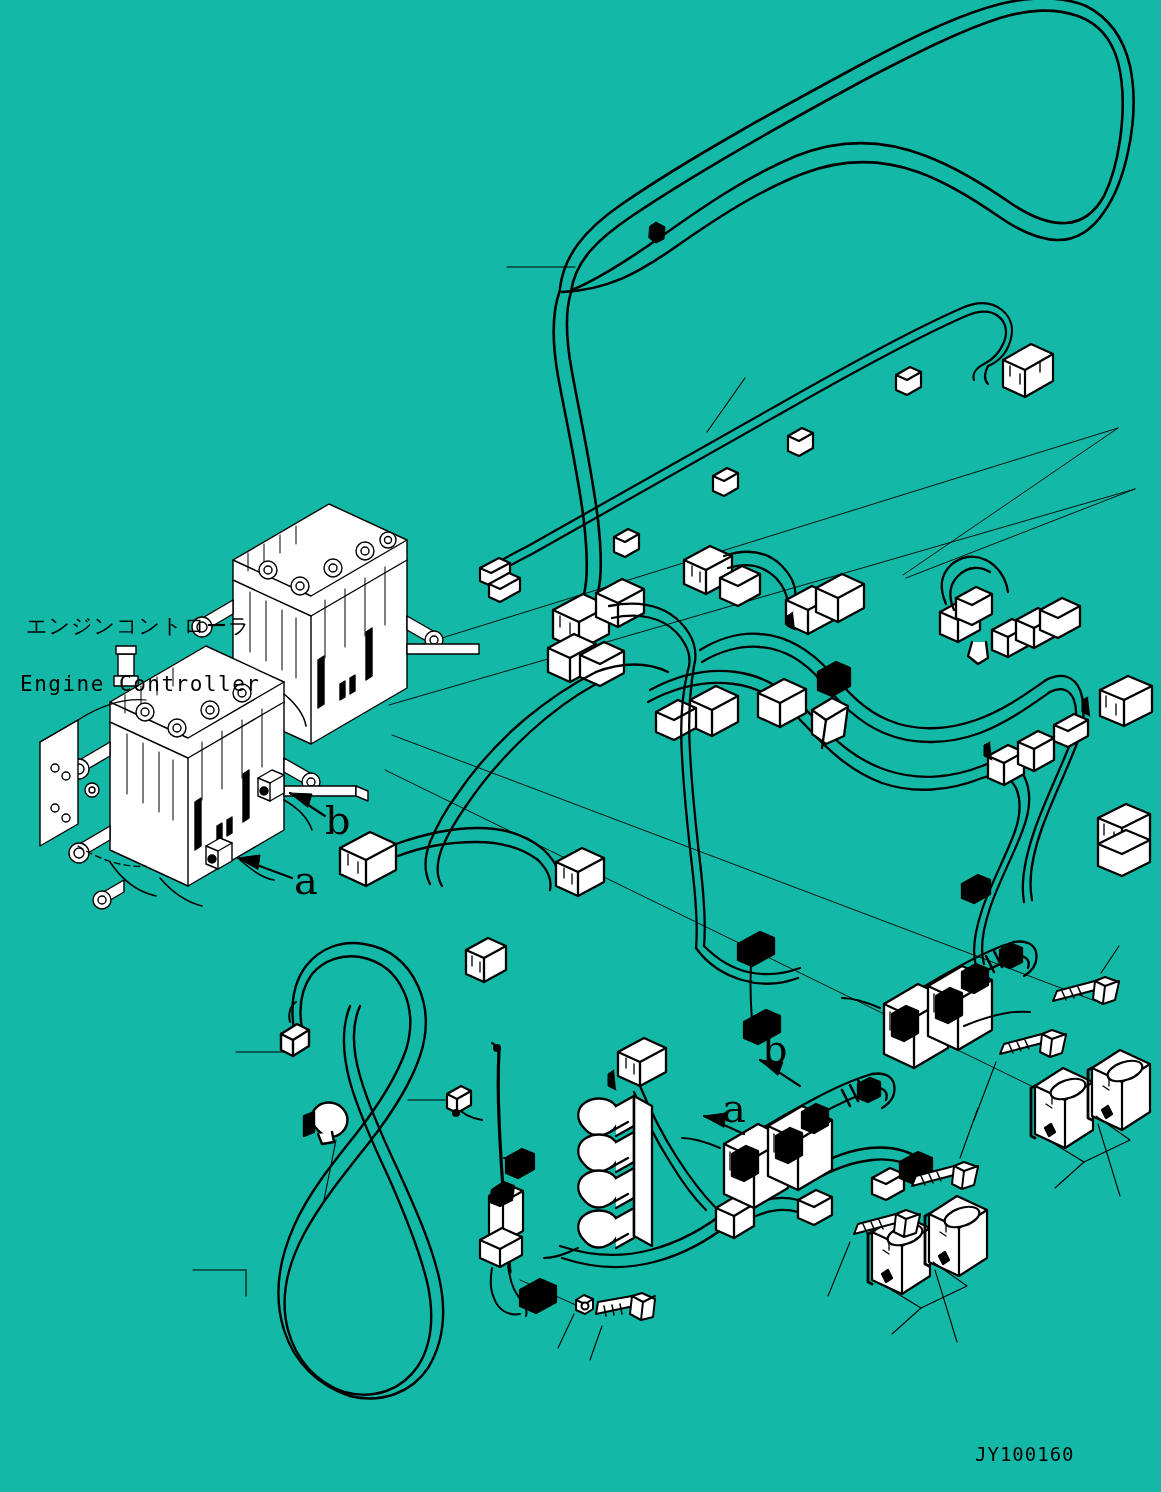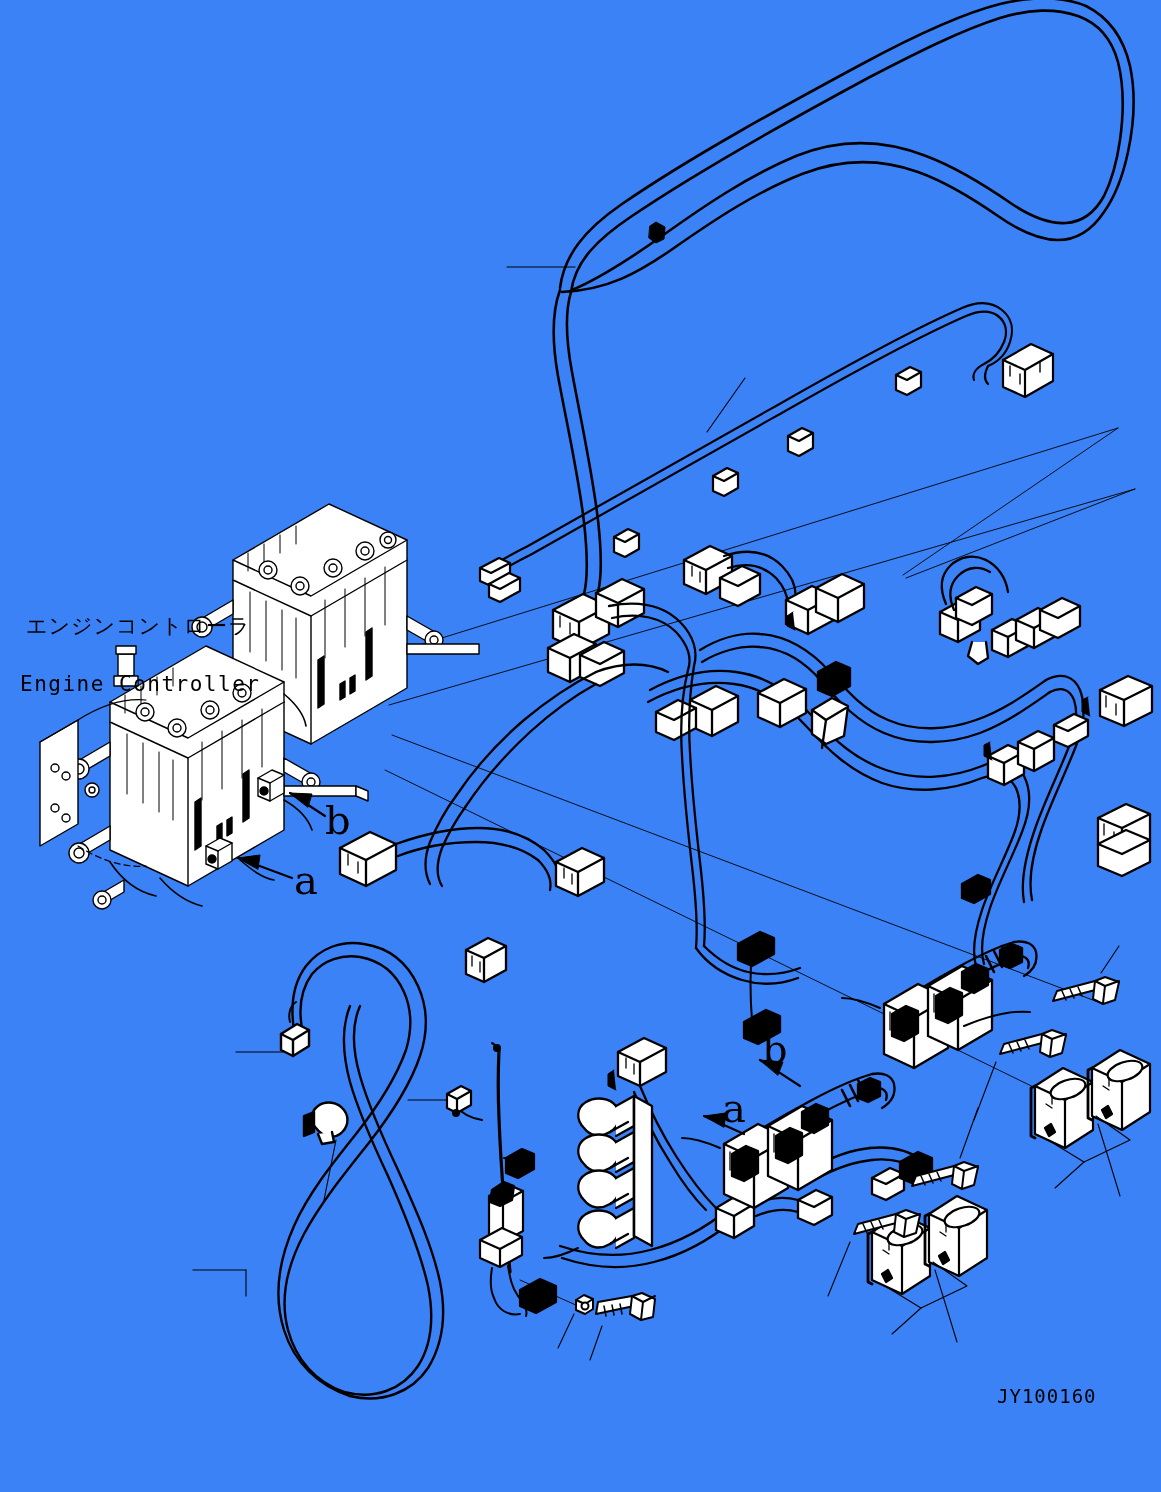--- a/index.html
+++ b/index.html
@@ -2,21 +2,21 @@
 <html><head>
 <meta charset="utf-8">
 <title>Parts Diagram</title>
 <style>
   html,body{margin:0;padding:0;background:#ffffff;}
   body{
     width:1161px;height:1492px;position:relative;overflow:hidden;
     font-family:"Liberation Sans", sans-serif;
     -webkit-font-smoothing:none;
   }
-  #sheet{position:absolute;inset:0;background:#3b82f6;}
+  #sheet{position:absolute;inset:0;background:#14b8a6;}
   svg.layer{position:absolute;left:0;top:0;width:1161px;height:1492px;}
   .lbl{position:absolute;color:#000;white-space:pre;}
   .lbl-jp{font-family:"DejaVu Sans", sans-serif;font-size:21px;letter-spacing:1px;}
   .lbl-en{font-family:"DejaVu Sans Mono","Liberation Mono",monospace;font-size:21px;letter-spacing:1.5px;}
   .lbl-callout{font-family:"DejaVu Serif","Liberation Serif",serif;font-size:40px;font-weight:400;}
   .lbl-part{font-family:"DejaVu Sans Mono","Liberation Mono",monospace;font-size:19px;letter-spacing:1px;}
 </style>
 </head>
 <body>
 
@@ -722,15 +722,15 @@
   <div class="lbl lbl-en" style="left:20px;top:672px;">Engine Controller</div>
 
   <div class="lbl lbl-callout" style="left:325px;top:797px;">b</div>
 
   <div class="lbl lbl-callout" style="left:294px;top:857px;">a</div>
 
   <div class="lbl lbl-callout" style="left:762px;top:1026px;">b</div>
 
   <div class="lbl lbl-callout" style="left:722px;top:1085px;">a</div>
 
-  <div class="lbl lbl-part" style="left:975px;top:1385px;margin-left:22px;">JY100160</div>
+  <div class="lbl lbl-part" style="left:975px;top:1443px;">JY100160</div>
 
 </div>
 
 </body></html>

